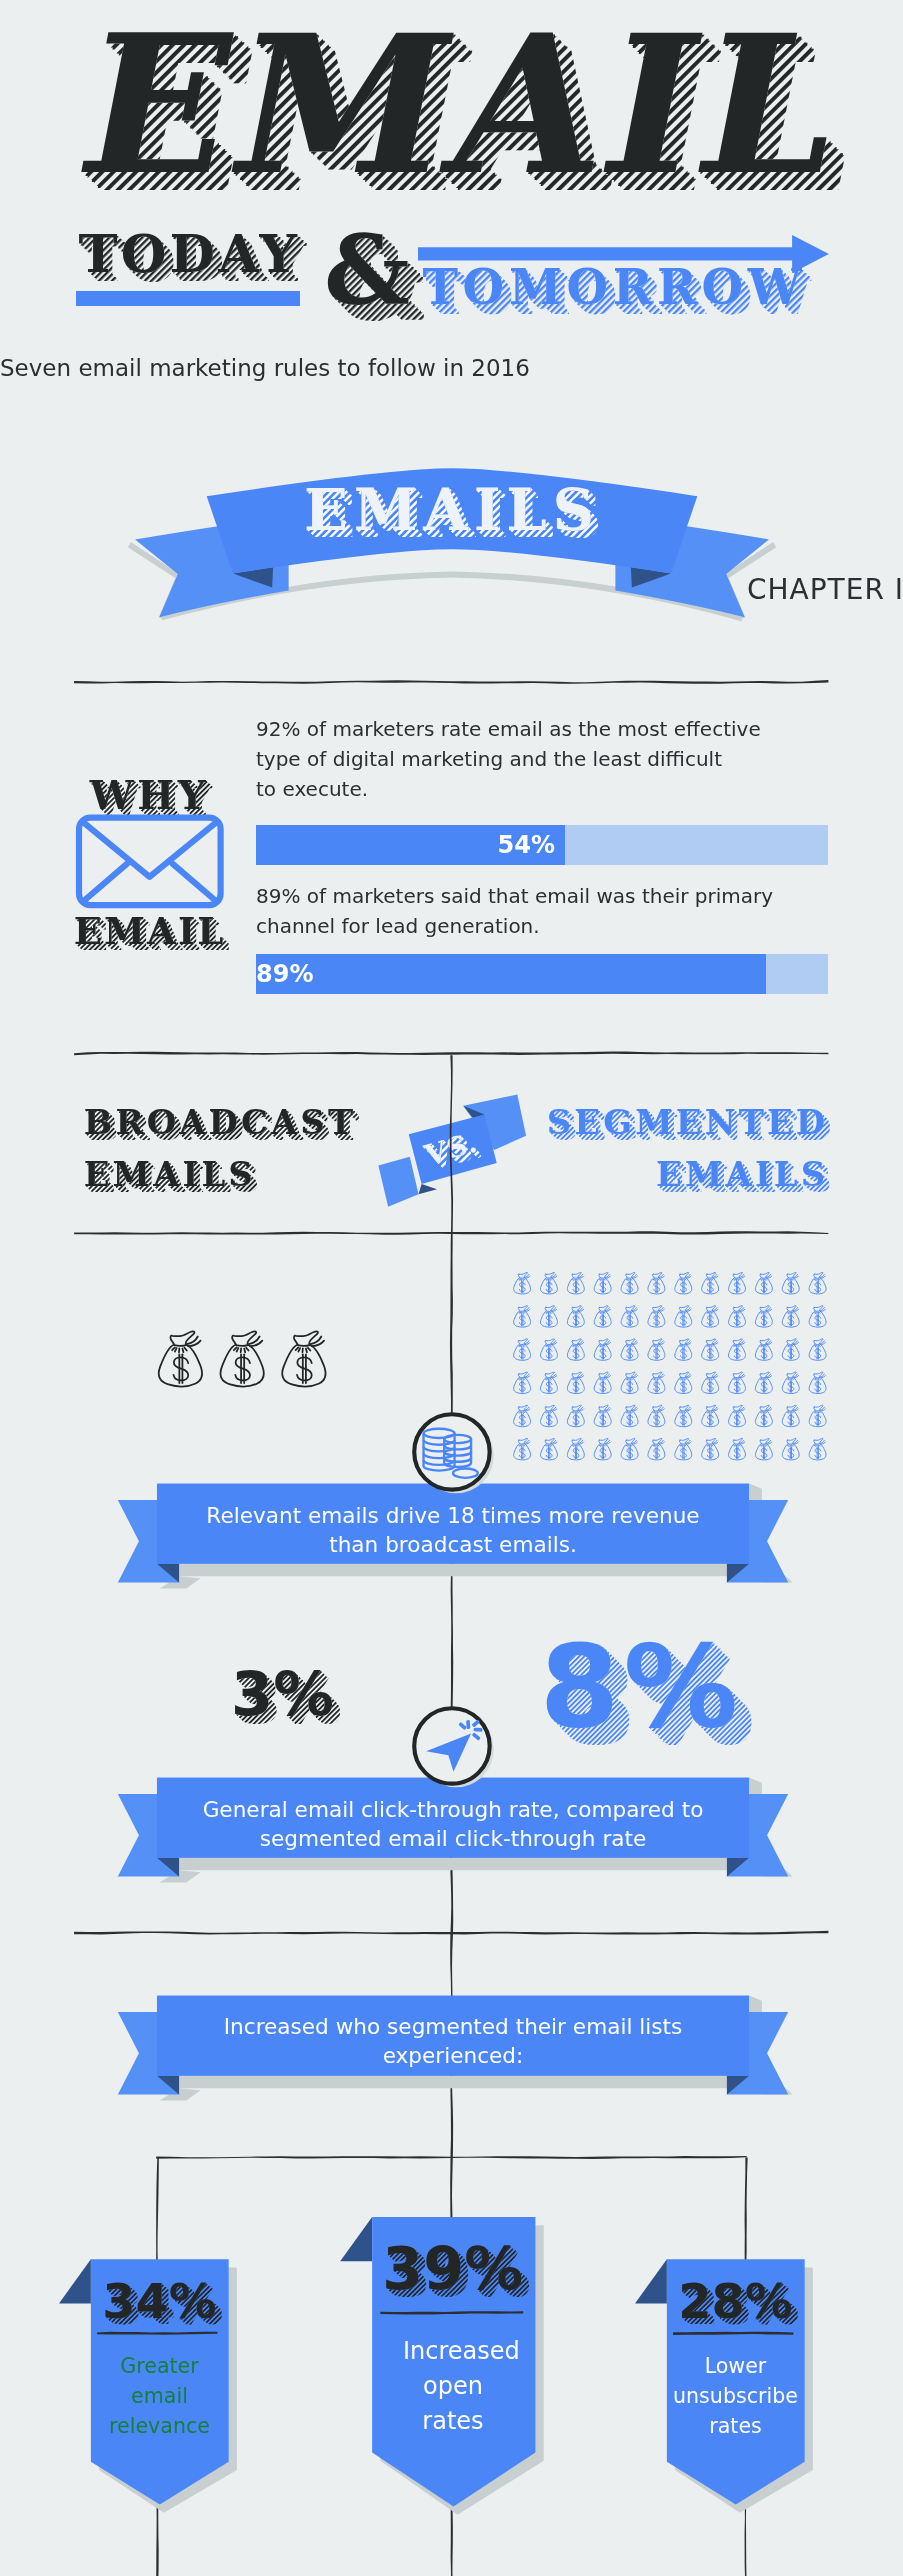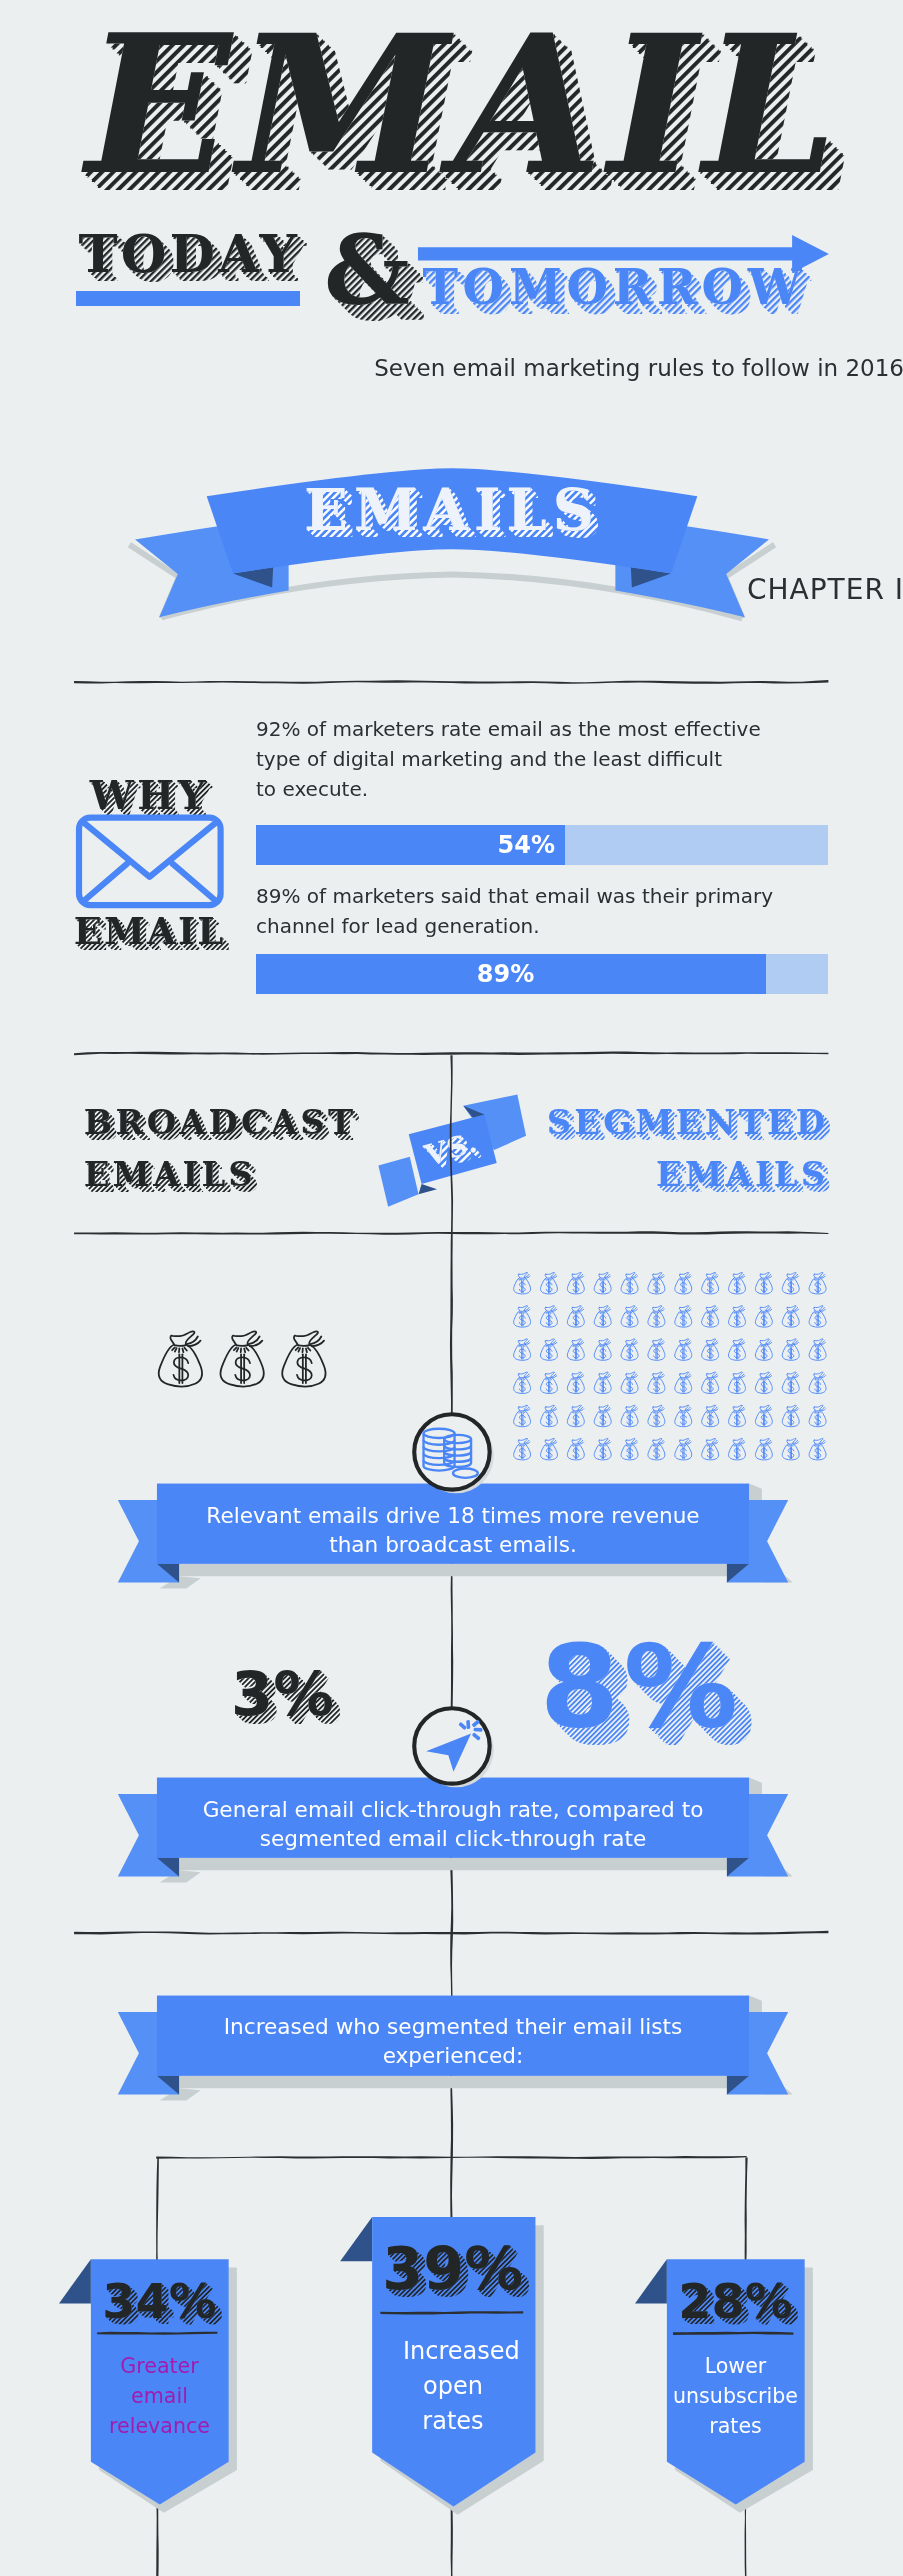--- a/index.html
+++ b/index.html
@@ -118,21 +118,21 @@
           <use href="#t-tom"></use>
         </g>
     </mask>
   </defs>
   <rect x="0" y="0" width="900" height="140" fill="url(#hatchBlue)" mask="url(#m-tom)"></rect>
   <g fill="#4b86f7">
       <use href="#t-tom"></use>
     </g>
 </svg>
 
-<div class="abs" style="left:0;top:355px;width:904px;text-align:right;font-size:23px;color:#2b2f31;font-family:'DejaVu Sans',sans-serif;">Seven email marketing rules to follow in 2016</div>
+<div class="abs" style="left:0;top:355px;width:904px;text-align:left;font-size:23px;color:#2b2f31;font-family:'DejaVu Sans',sans-serif;">Seven email marketing rules to follow in 2016</div>
 
 <svg class="abs" style="left:0;top:443px;width:904px;height:196px" viewBox="0 0 1754 380">
   <defs>
     <pattern id="hatchWhite" width="10" height="10" patternUnits="userSpaceOnUse" patternTransform="rotate(-45)">
       <rect width="10" height="4.8" fill="#ffffff"></rect>
     </pattern>
   </defs>
 
   <g fill="#c8cfd1">
     <path d="M254 192 L248 202 L340 262 L308 338 L320 344 L354 258 Z"></path>
@@ -249,21 +249,21 @@
 <div class="abs" style="left:256px;top:825px;width:572px;height:40px;background:#b0ccf2;"></div>
 <div class="abs" style="left:256px;top:825px;width:309px;height:40px;background:#4b86f7;"></div>
 <div class="abs" style="left:256px;top:825px;width:299px;height:40px;line-height:40px;text-align:right;color:#fff;font-size:24px;font-weight:bold;font-family:'DejaVu Sans',sans-serif;">54%</div>
 
 <div class="abs" style="left:256px;top:882px;width:582px;font-size:20px;line-height:1.49;color:#2b2f31;font-family:'DejaVu Sans',sans-serif;white-space:nowrap;">
   <div>89% of marketers said that email was their primary</div>
   <div>channel for lead generation.</div>
 </div>
 <div class="abs" style="left:256px;top:954px;width:572px;height:40px;background:#b0ccf2;"></div>
 <div class="abs" style="left:256px;top:954px;width:510px;height:40px;background:#4b86f7;"></div>
-<div class="abs" style="left:256px;top:954px;width:499px;height:40px;line-height:40px;text-align:center;color:#fff;font-size:24px;font-weight:bold;font-family:'DejaVu Sans',sans-serif;">89%</div>
+<div class="abs" style="left:256px;top:954px;width:499px;height:40px;line-height:40px;text-align:left;color:#fff;font-size:24px;font-weight:bold;font-family:'DejaVu Sans',sans-serif;">89%</div>
 
 <svg class="abs" style="left:72px;top:1047px;width:760px;height:12.4px" viewBox="0 0 1475 24">
     <path d="M4.0 12.1 L30.1 10.4 L56.3 9.7 L82.4 9.6 L108.6 9.8 L134.7 9.4 L160.9 9.4 L187.0 9.6 L213.1 10.4 L239.3 10.7 L265.4 10.7 L291.6 10.7 L317.7 10.8 L343.9 11.4 L370.0 11.6 L396.1 11.4 L422.3 11.1 L448.4 10.8 L474.6 10.8 L500.7 10.2 L526.9 9.7 L553.0 9.8 L579.1 10.5 L605.3 11.3 L631.4 11.7 L657.6 11.6 L683.7 11.1 L709.9 10.6 L736.0 10.3 L762.1 10.3 L788.3 10.1 L814.4 10.5 L840.6 10.3 L866.7 10.6 L892.9 10.5 L919.0 10.5 L945.1 10.2 L971.3 10.2 L997.4 9.8 L1023.6 9.3 L1049.7 8.6 L1075.9 8.8 L1102.0 9.6 L1128.1 10.3 L1154.3 10.5 L1180.4 10.4 L1206.6 10.6 L1232.7 10.8 L1258.9 10.7 L1285.0 10.3 L1311.1 10.4 L1337.3 10.0 L1363.4 10.0 L1389.6 10.2 L1415.7 10.7 L1441.9 11.0 L1468.0 11.3 L1468.0 14.2 L1441.9 13.7 L1415.7 13.5 L1389.6 13.8 L1363.4 13.6 L1337.3 13.5 L1311.1 13.2 L1285.0 13.9 L1258.9 14.2 L1232.7 14.2 L1206.6 13.9 L1180.4 14.1 L1154.3 13.8 L1128.1 14.0 L1102.0 13.5 L1075.9 13.6 L1049.7 13.2 L1023.6 13.6 L997.4 13.9 L971.3 14.2 L945.1 14.3 L919.0 14.7 L892.9 15.1 L866.7 15.3 L840.6 14.8 L814.4 14.4 L788.3 14.3 L762.1 14.4 L736.0 14.9 L709.9 15.2 L683.7 15.6 L657.6 15.1 L631.4 15.1 L605.3 14.4 L579.1 14.3 L553.0 13.7 L526.9 14.0 L500.7 13.7 L474.6 13.7 L448.4 13.5 L422.3 14.1 L396.1 14.6 L370.0 15.0 L343.9 14.6 L317.7 14.6 L291.6 14.0 L265.4 14.3 L239.3 13.9 L213.1 14.5 L187.0 14.4 L160.9 14.1 L134.7 13.5 L108.6 13.2 L82.4 13.6 L56.3 13.3 L30.1 14.3 L4.0 15.9 Z" fill="#2b2f31"></path>
   </svg>
 
 <svg class="abs" style="left:67px;top:1087px;width:330px;height:118px" viewBox="0 0 640 230">
   <defs>
     <text id="t-bcast" x="31" y="92" font-family="DejaVu Serif, serif" font-weight="bold" font-size="66" letter-spacing="6">BROADCAST</text>
     <mask id="m-bcast">
         <g fill="#fff">
@@ -669,21 +669,21 @@
         <g fill="#000">
           <use href="#t-p1"></use>
         </g>
       </mask>
   </defs>
   <rect width="266" height="140" fill="url(#hatchDark3)" mask="url(#mp1)"></rect>
   <g fill="#232627">
       <use href="#t-p1"></use>
     </g>
 </svg>
-<div class="abs" style="left:91px;top:2352px;width:137px;text-align:center;font-size:20.6px;line-height:1.45;color:#a21caf;font-family:'DejaVu Sans',sans-serif;">Greater email relevance</div>
+<div class="abs" style="left:91px;top:2352px;width:137px;text-align:center;font-size:20.6px;line-height:1.45;color:#15803d;font-family:'DejaVu Sans',sans-serif;">Greater email relevance</div>
 
 <svg class="abs" style="left:372px;top:2226px;width:162px;height:82px" viewBox="0 0 315 170">
   <defs>
     <text id="t-p2" x="157" y="130" text-anchor="middle" font-family="DejaVu Sans, sans-serif" font-weight="bold" font-size="122">39%</text>
     <mask id="mp2">
         <g fill="#fff">
       <use href="#t-p2" transform="translate(2,2)"></use>
           <use href="#t-p2" transform="translate(4,4)"></use>
       <use href="#t-p2" transform="translate(6,6)"></use>
           <use href="#t-p2" transform="translate(8,8)"></use>

